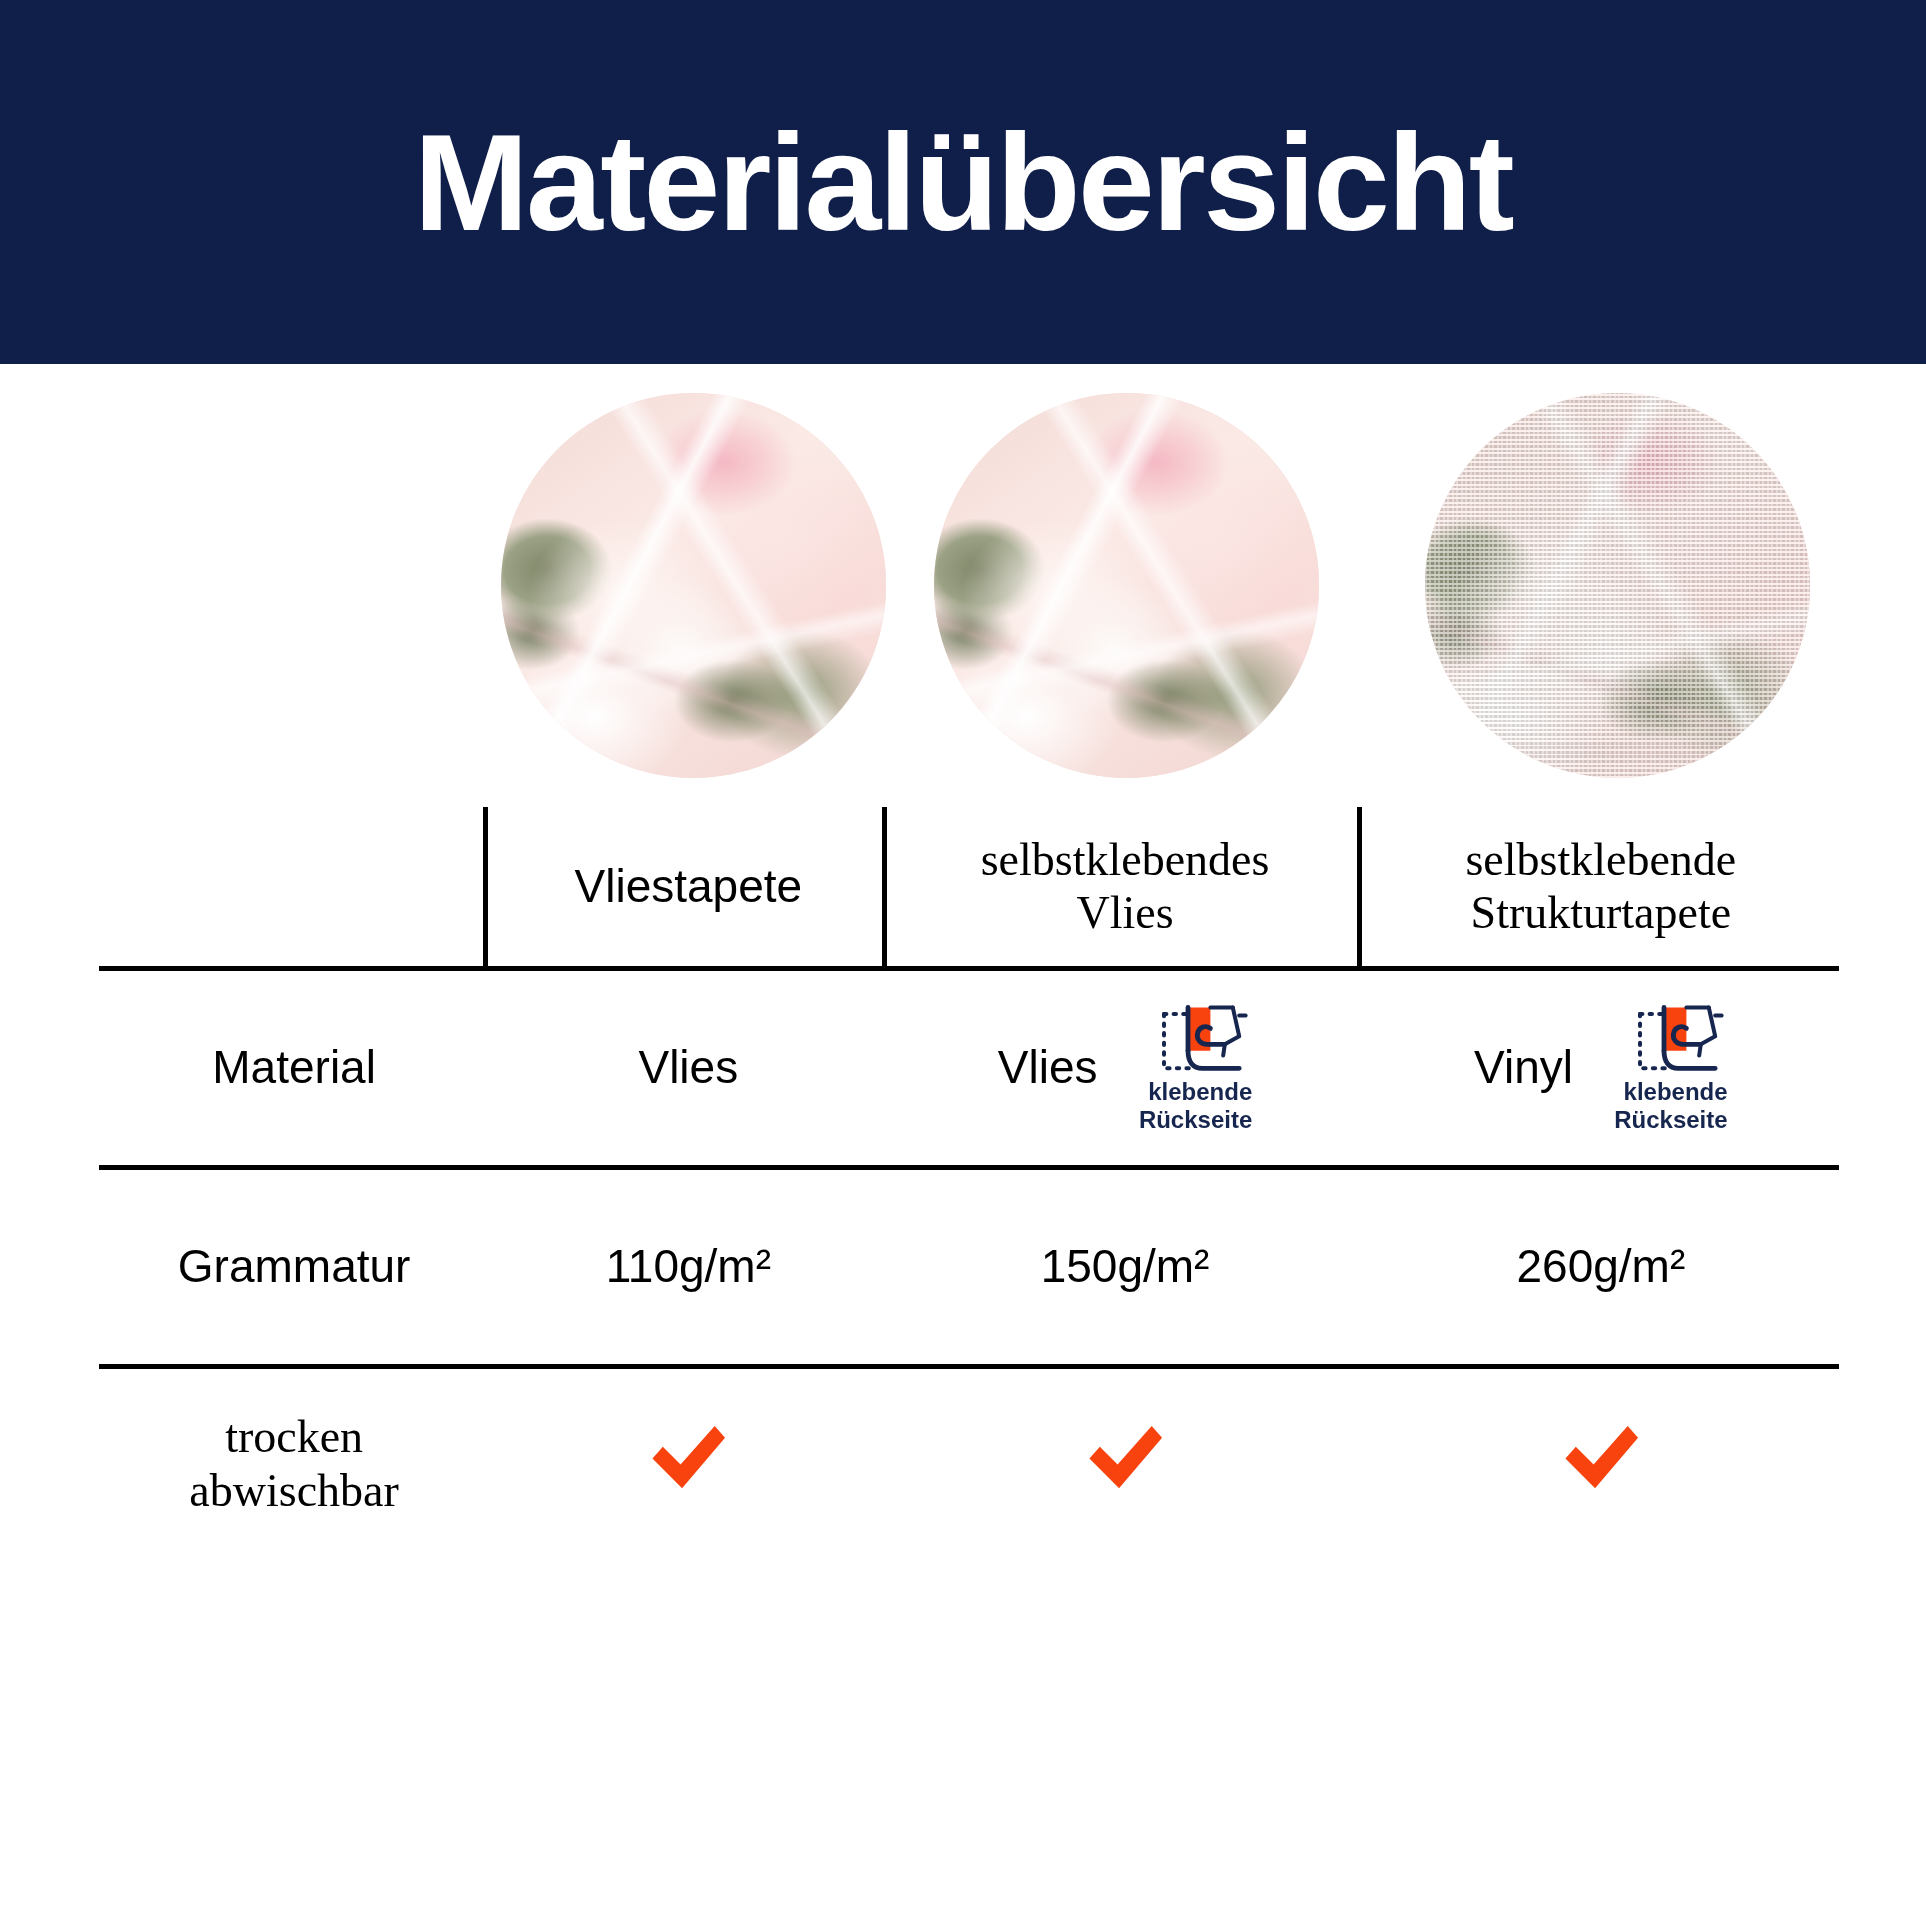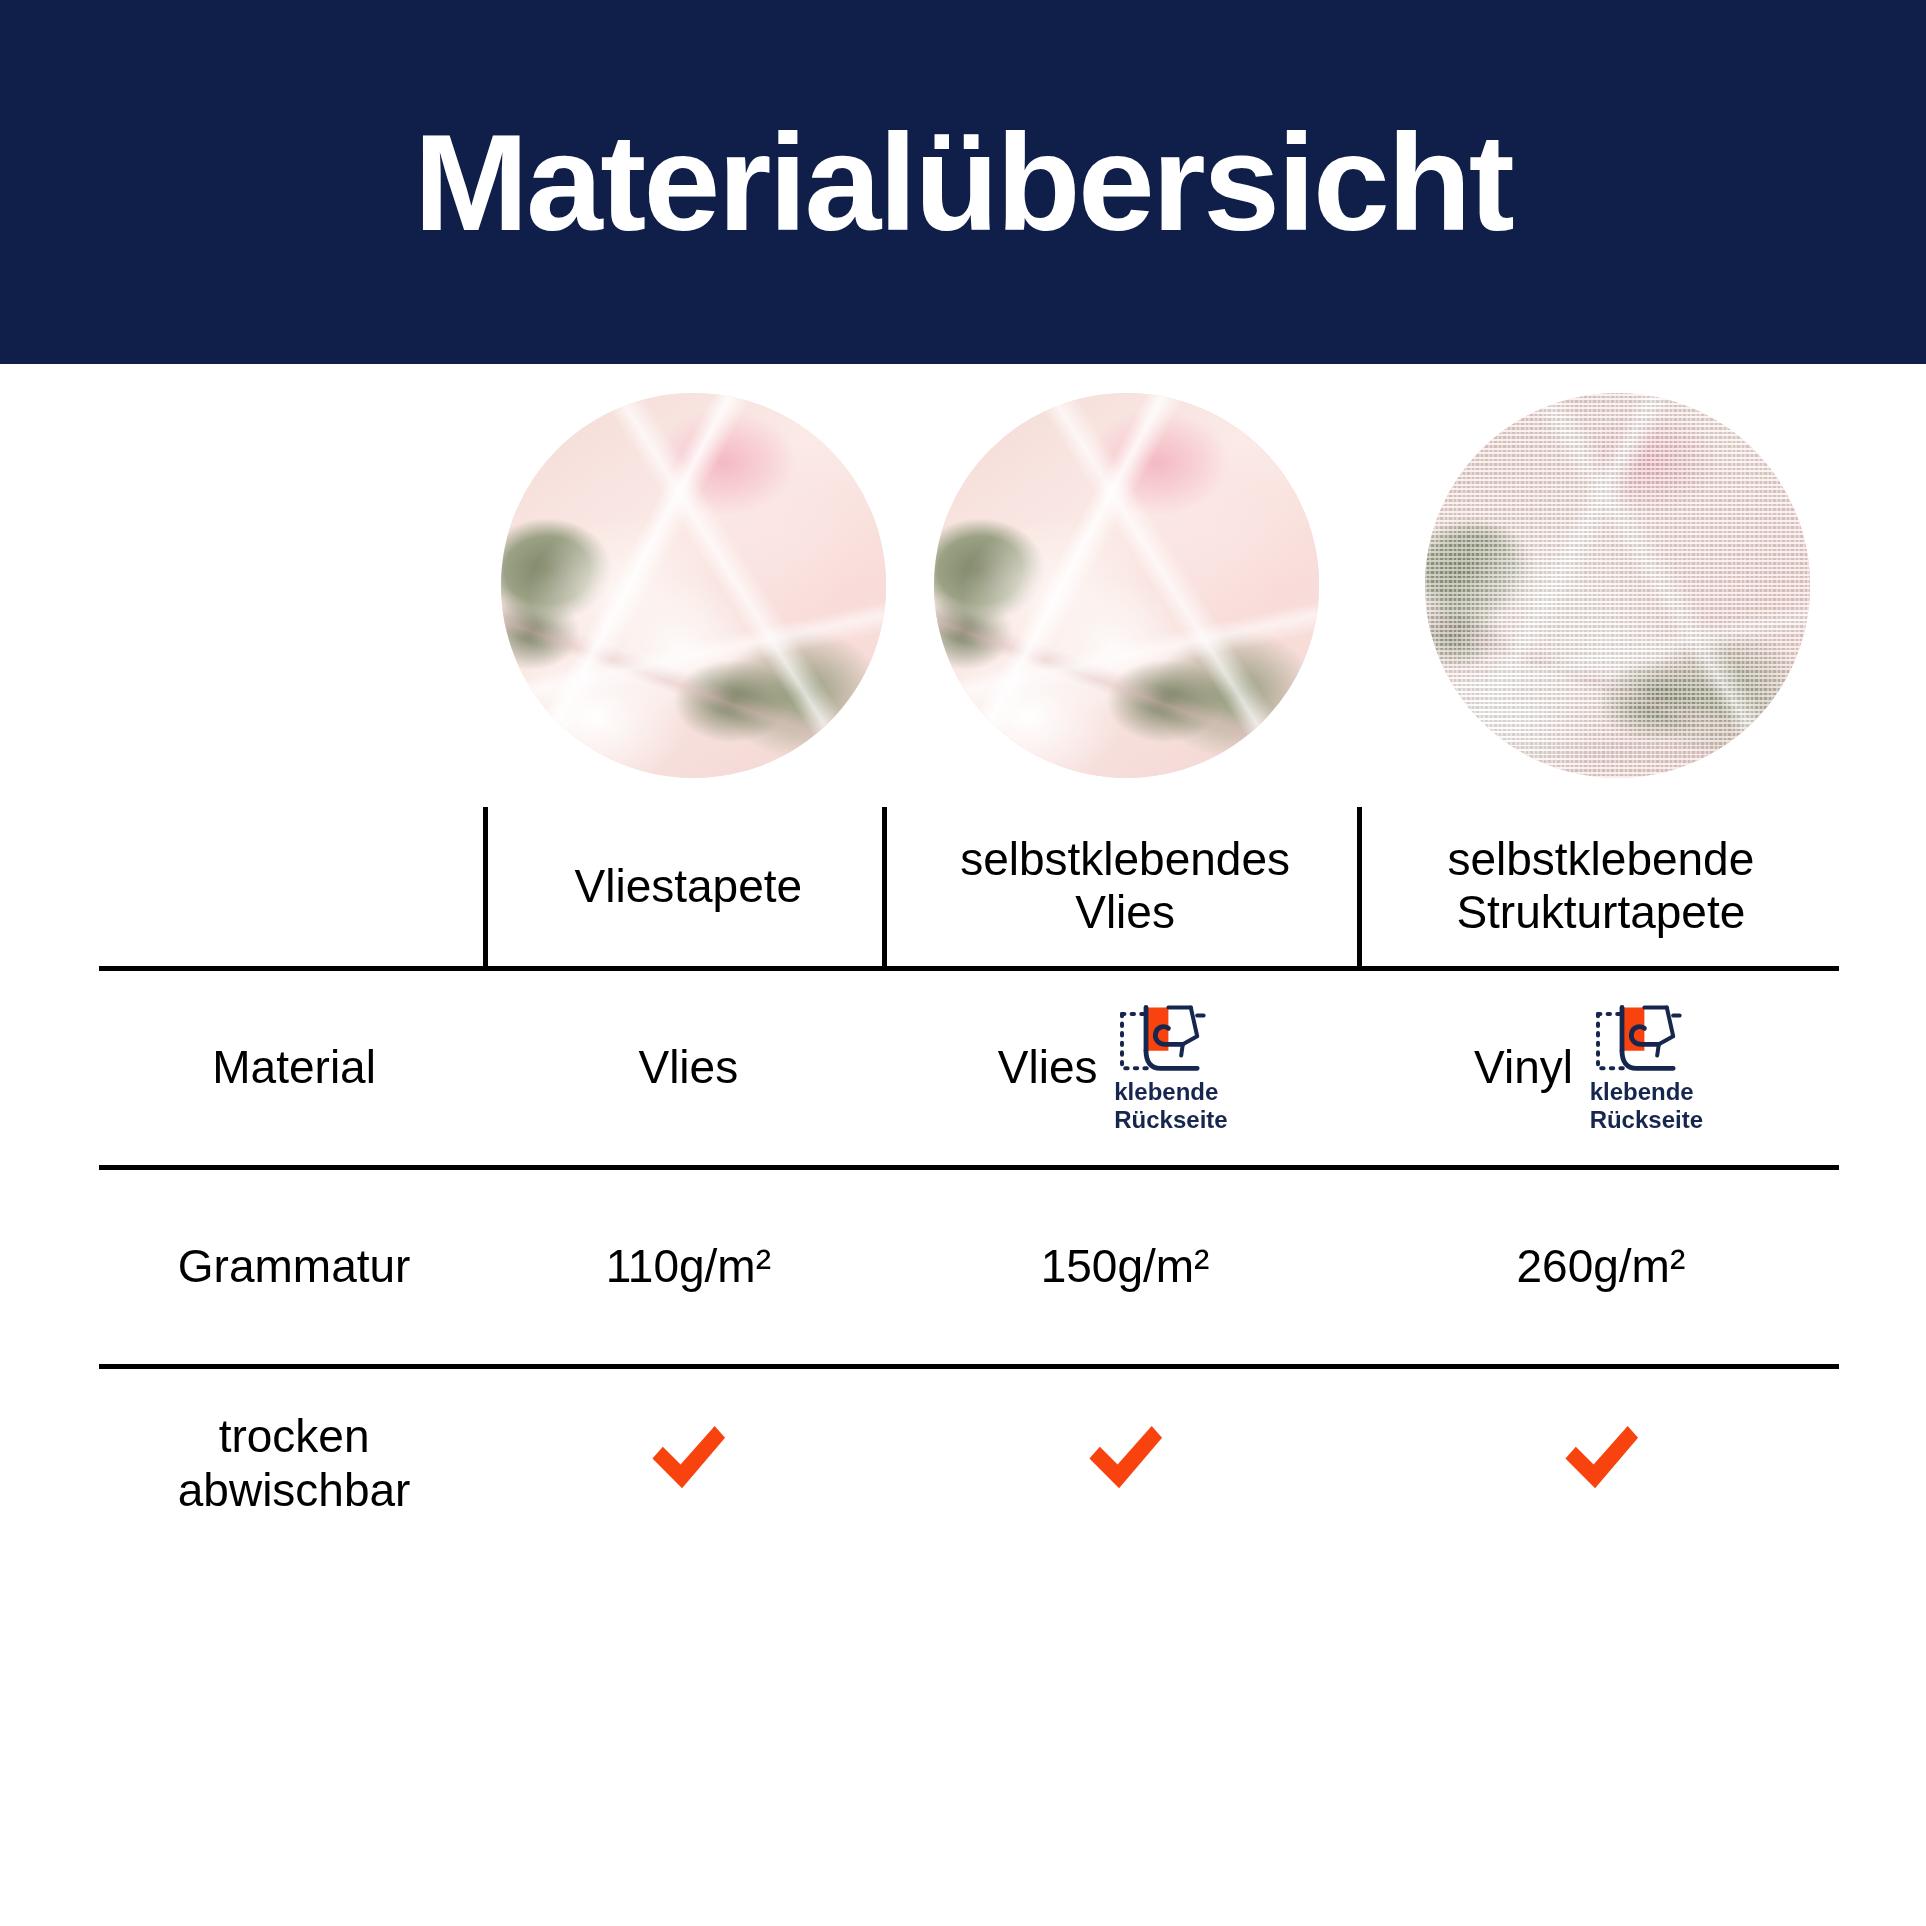--- a/index.html
+++ b/index.html
@@ -152,42 +152,42 @@
     align-items:center;
     justify-content:center;
     gap:16.7px;
   }
   .material-text{ white-space:nowrap; }
 
   
   .badge{
     display:flex;
     flex-direction:column;
-    align-items:flex-start;
+    align-items:flex-end;
     width:138px;
     flex:none;
   }
   .badge svg{ width:96px; height:77px; display:block; }
   .badge .badge-line{
     color:#16264f;
     font-size:24px;
     font-weight:bold;
     line-height:1.18;
     white-space:nowrap;
   }
 
   
   .check{
     width:90px;
     height:83px;
     display:inline-block;
   }
   .check svg{ width:100%; height:100%; display:block; }
 
-  .two-line{ line-height:1.2; }
+  .two-line{ line-height:1.2;font-family:Liberation Serif, serif; }
 </style>
 </head>
 <body>
 
 <div class="header">
   <div class="header-title">Materialübersicht</div>
 </div>
 
 <div class="samples">
 

